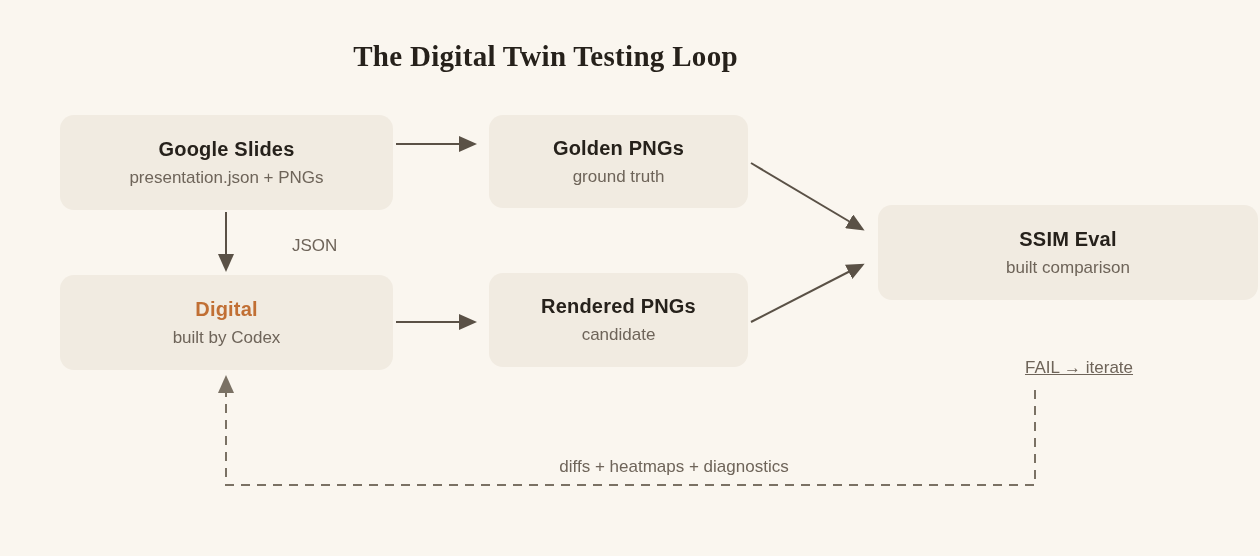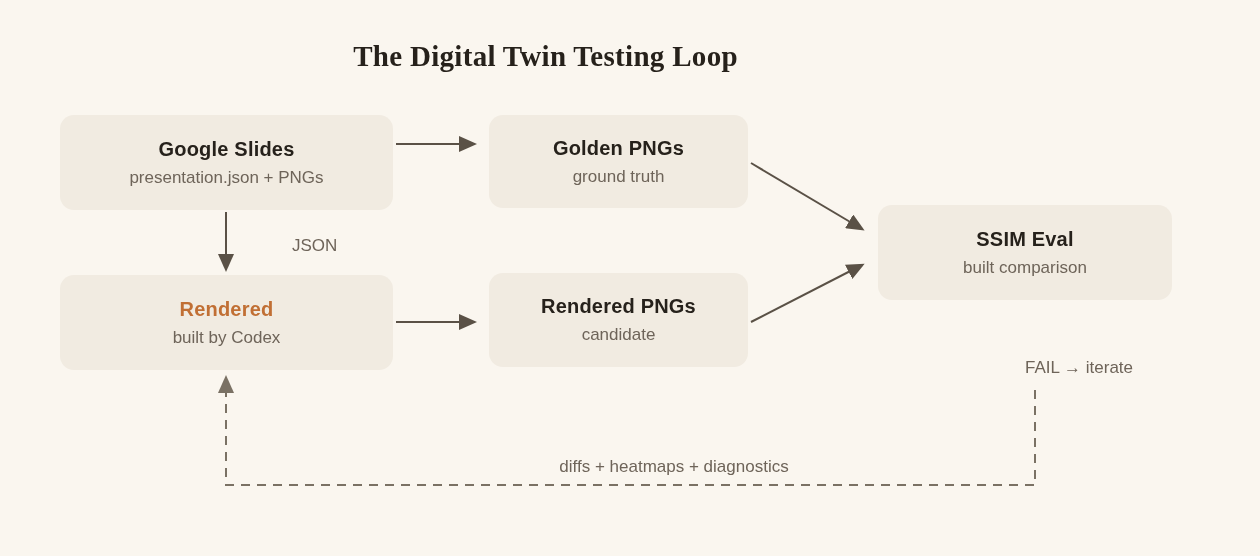--- a/index.html
+++ b/index.html
@@ -74,31 +74,31 @@
   }
   .node-title.accent { color: var(--accent-orange); }
   .node-subtitle {
     font-size: 17px;
     color: var(--subtitle-text);
   }
   #node-google-slides { left: 60px;  top: 115px; width: 333px; height: 95px; }
   #node-golden-pngs   { left: 489px; top: 115px; width: 259px; height: 93px; }
   #node-renderer      { left: 60px;  top: 275px; width: 333px; height: 95px; }
   #node-rendered-pngs { left: 489px; top: 273px; width: 259px; height: 94px; }
-  #node-ssim-eval     { left: 878px; top: 205px; width: 294px; height: 95px; text-align: center; }
+  #node-ssim-eval     { left: 878px; top: 205px; width: 380px; height: 95px; text-align: center; }
   .label {
     position: absolute;
     font-size: 17px;
     color: var(--subtitle-text);
     white-space: nowrap;
     margin-left: 44px;
   }
   .json-label { left: 248px; top: 236px; }
   .pass-label { left: 1035px; top: 327px; transform: translateX(-50%); }
-  .fail-label { left: 1035px; top: 358px; transform: translateX(-50%); }
+  .fail-label { left: 1035px; top: 358px; transform: translateX(-50%); text-decoration: underline; }
   .feedback-label { left: 630px; top: 457px; transform: translateX(-50%); }
 </style>
 </head>
 <body>
 
 <div class="canvas">
 
   <div class="title">The Digital Twin Testing Loop</div>
 
   <svg class="arrows" width="1260" height="556" viewBox="0 0 1260 556" xmlns="http://www.w3.org/2000/svg">
@@ -122,21 +122,21 @@
     <div class="node-title">Golden PNGs</div>
     <div class="node-subtitle">ground truth</div>
   </div>
 
   <div class="node" id="node-google-slides">
     <div class="node-title">Google Slides</div>
     <div class="node-subtitle">presentation.json + PNGs</div>
   </div>
 
   <div class="node" id="node-renderer">
-    <div class="node-title accent">Rendered</div>
+    <div class="node-title accent">Digital</div>
     <div class="node-subtitle">built by Codex</div>
   </div>
 
   <div class="node" id="node-rendered-pngs">
     <div class="node-title">Rendered PNGs</div>
     <div class="node-subtitle">candidate</div>
   </div>
 
   <div class="node" id="node-ssim-eval">
     <div class="node-title">SSIM Eval</div>

